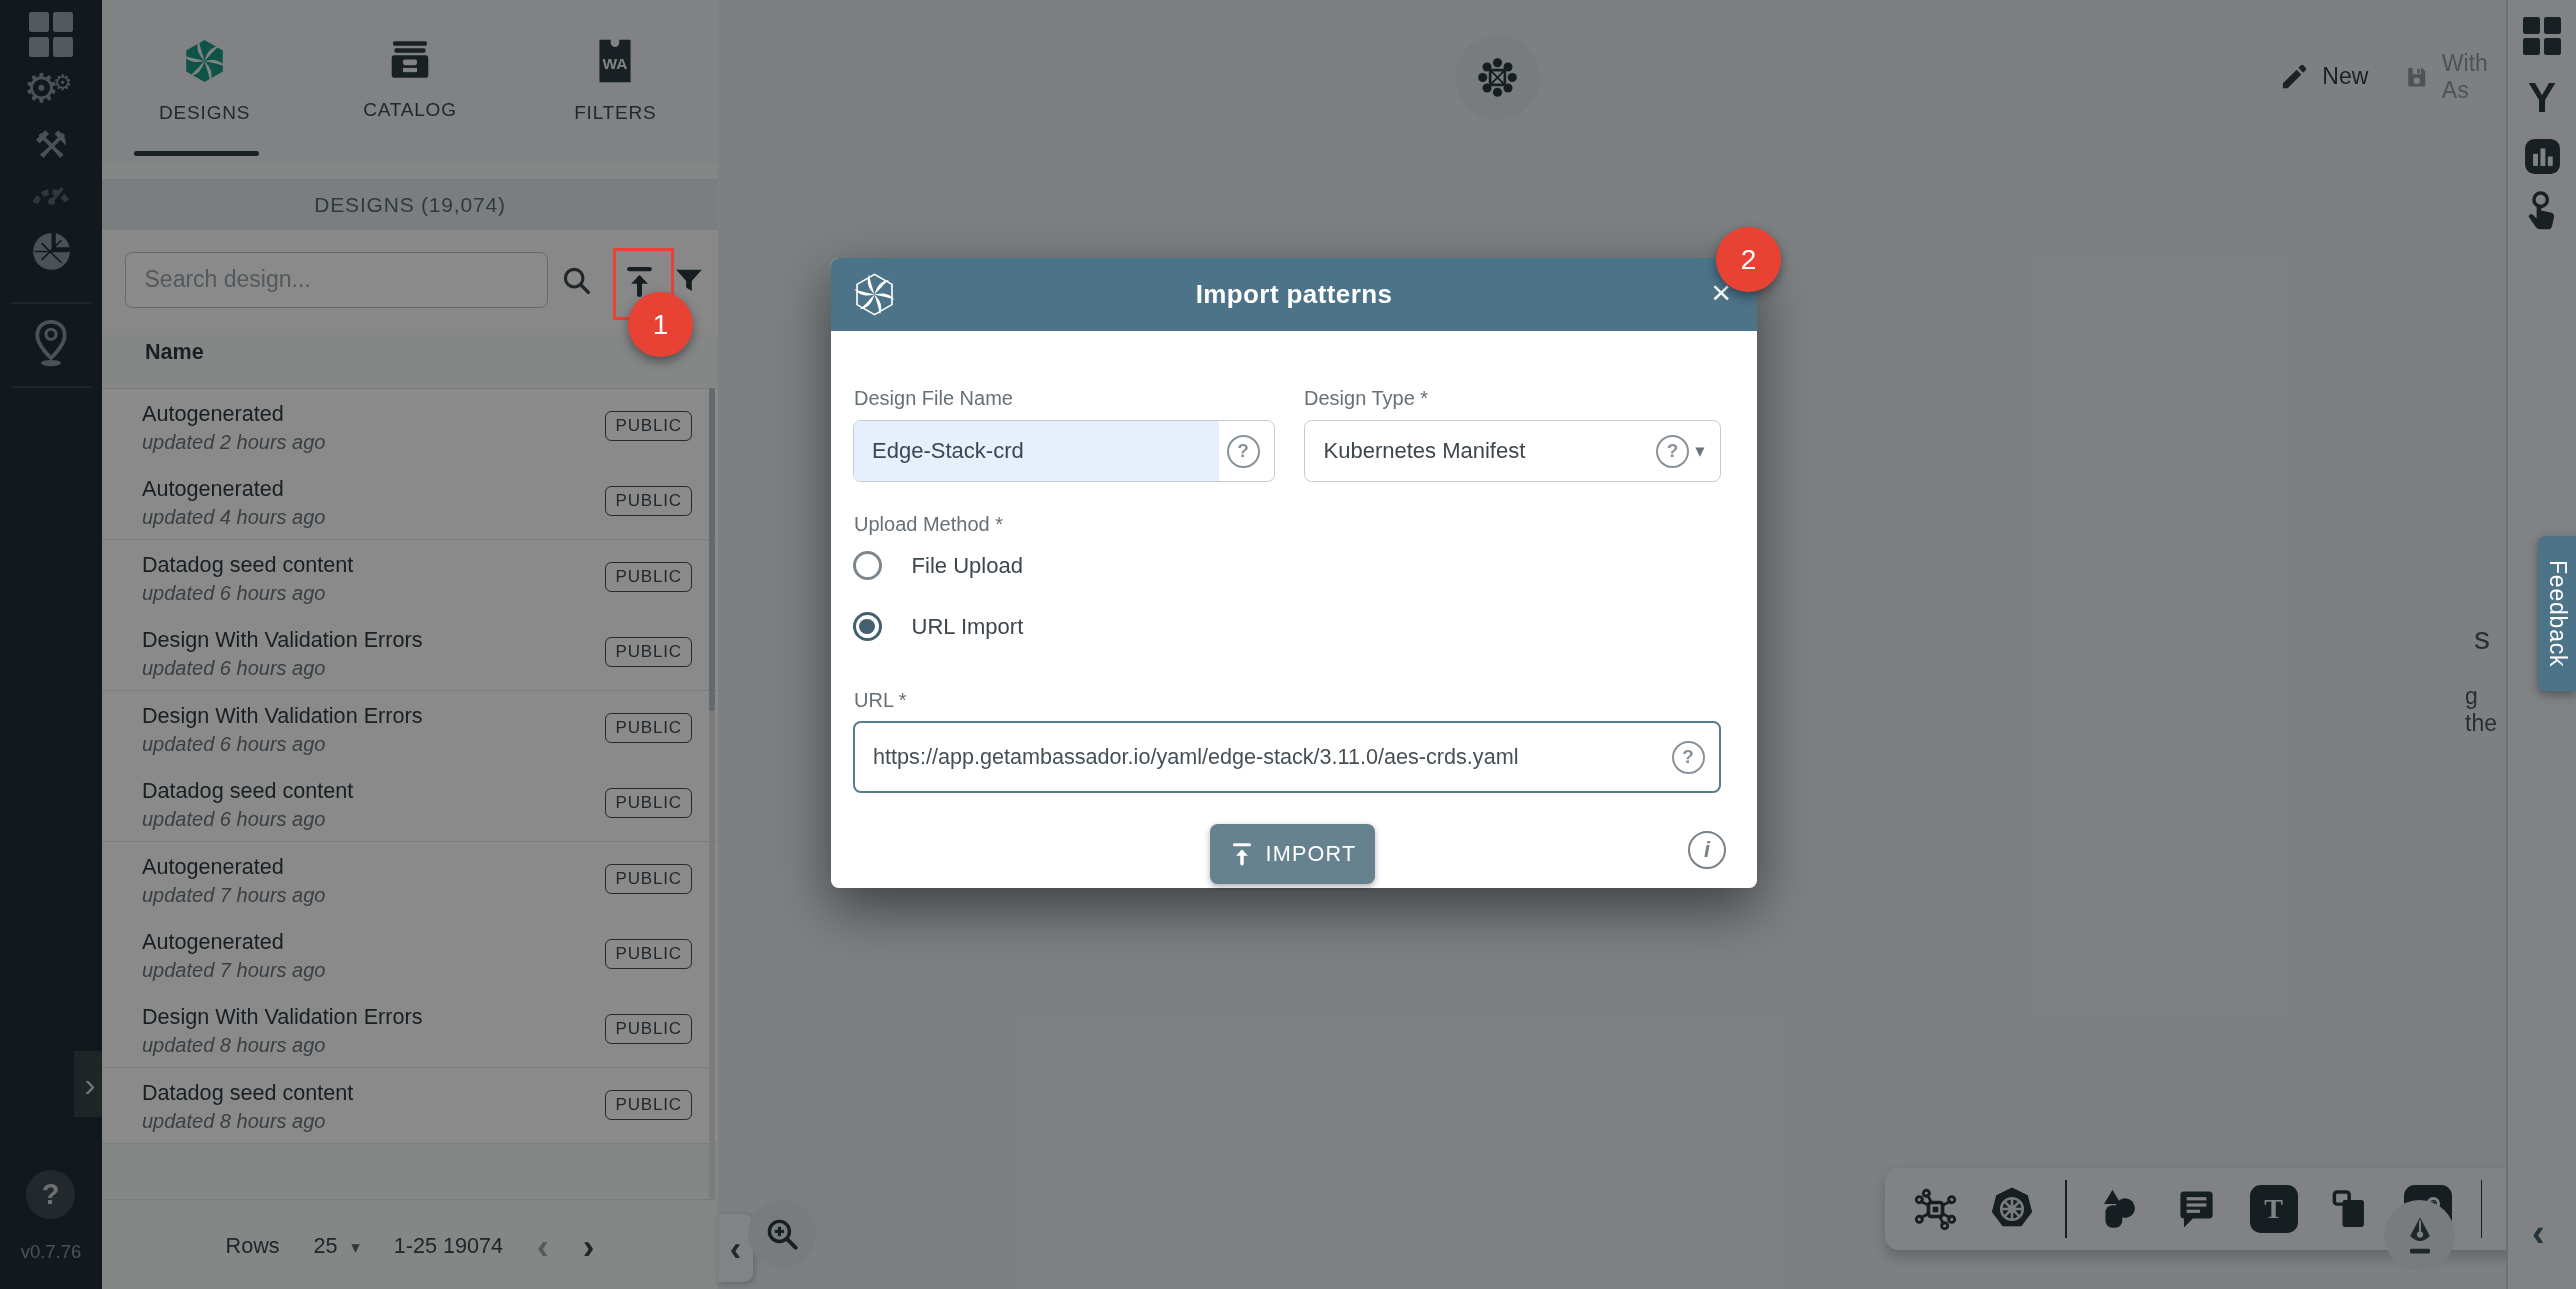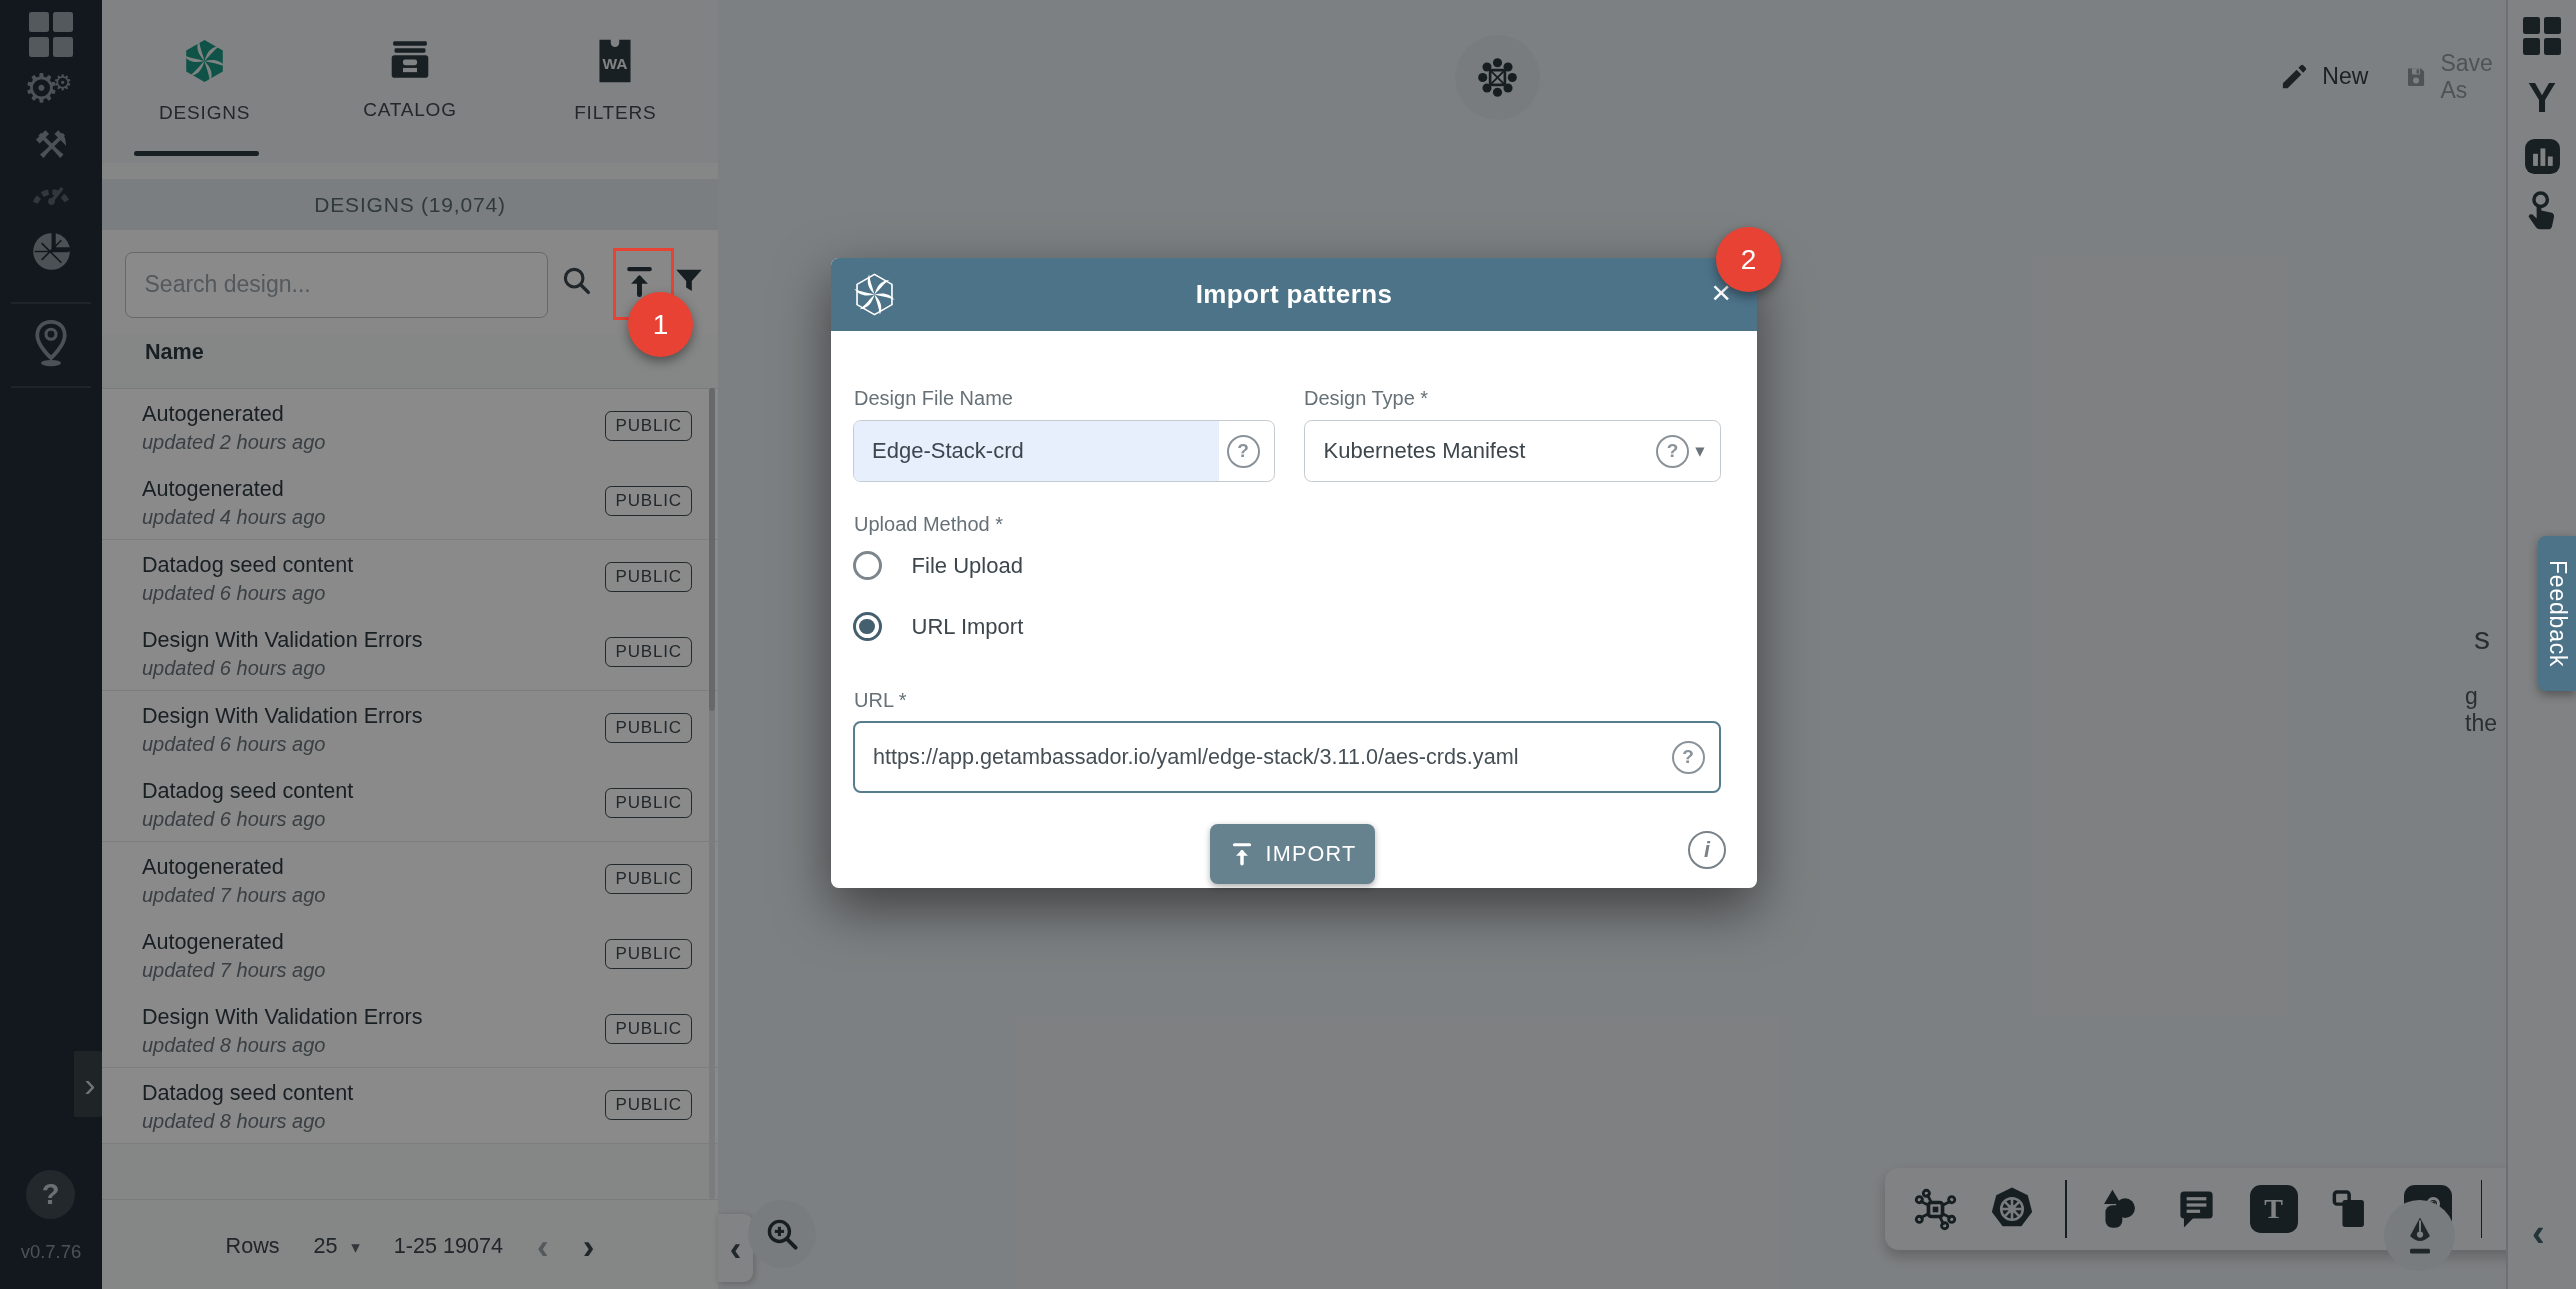--- a/index.html
+++ b/index.html
@@ -19,21 +19,21 @@
   .grid-ic i{background:#9aa4ab;border-radius:2.3px;}
   
   .panel{position:absolute;left:102px;top:0;width:616px;height:1290px;background:#f5f7f8;border-right:1.5px solid #d4d9dc;}
   .tabs{position:absolute;left:0;top:0;width:616px;height:163px;background:#eef1f3;display:flex;}
   .tab{flex:1;position:relative;text-align:center;padding-top:37px;color:#3f4a50;}
   .tab .tab-label{display:block;margin-top:14px;font-size:19px;letter-spacing:0.8px;}
   .tab-underline{position:absolute;left:32px;top:151px;width:125px;height:5.4px;background:#2e3b42;border-radius:2.3px;}
   .panel-header{position:absolute;left:0;top:179px;width:616px;height:51px;background:#e4e9ec;
                 color:#5a6b74;font-size:21px;letter-spacing:0.8px;display:flex;align-items:center;justify-content:center;}
   .search-row{position:absolute;left:0;top:230px;width:616px;height:105px;background:#fbfcfc;}
-  .search-input{position:absolute;left:23px;top:21.6px;width:423px;height:66px;box-sizing:border-box;
+  .search-input{position:absolute;left:23px;top:21.6px;width:423px;height:56px;box-sizing:border-box;
                 border:1.5px solid #b9c1c6;border-radius:7.7px;background:#fff;padding:0 18.5px;
                 font-size:23px;color:#5c666c;font-family:"Liberation Sans",sans-serif;}
   .search-input::placeholder{color:#9aa4ab;}
   .sr-ic{position:absolute;top:18.5px;width:49px;height:65px;display:flex;align-items:center;justify-content:center;}
   .name-header{position:absolute;left:43px;top:339px;font-size:21.6px;font-weight:bold;color:#2f3b41;}
   .rows-wrap{position:absolute;left:0;top:388px;width:616px;border-top:1.5px solid #dfe3e6;}
   .row{position:absolute;left:0;width:616px;height:75px;background:#fff;border-bottom:1.5px solid #e3e7ea;}
   .row-name{position:absolute;left:40px;top:12.3px;font-size:21.6px;color:#2f3b41;}
   .row-updated{position:absolute;left:40px;top:42px;font-size:20px;font-style:italic;color:#6a757c;}
   .row-badge{position:absolute;right:26px;top:22px;border:1.5px solid #3f4a50;border-radius:6.2px;
@@ -298,21 +298,21 @@
         </svg>
       <span>New</span>
     </div>
     <div class="tb-group tb-dim" style="left:1686px;">
       <svg width="31" height="31" viewBox="0 0 24 24">
           <path d="M4 4 h13 l3 3 v13 a1.5 1.5 0 0 1 -1.5 1.5 h-13 A1.5 1.5 0 0 1 4 20 Z" fill="#8e99a2"></path>
           <rect x="8" y="4" width="8" height="6" rx="1" fill="#e8edf0"></rect>
           <rect x="12.5" y="5" width="2.5" height="4" fill="#8e99a2"></rect>
           <circle cx="12" cy="16" r="3" fill="#e8edf0"></circle>
         </svg>
-      <span>Save As</span>
+      <span>With As</span>
     </div>
     <div class="tb-group tb-dim" style="left:1835px;">
       <svg width="31" height="31" viewBox="0 0 24 24">
           <path d="M3 4 a2 2 0 0 1 2 -2 h14 a2 2 0 0 1 2 2 v11 a2 2 0 0 1 -2 2 h-9 l-5 4 v-4 H5 a2 2 0 0 1 -2 -2 Z" fill="#8e99a2"></path>
           <g stroke="#e8edf0" stroke-width="1.8">
             <line x1="6.5" y1="6" x2="17.5" y2="6"></line>
             <line x1="6.5" y1="9.5" x2="17.5" y2="9.5"></line>
             <line x1="6.5" y1="13" x2="14" y2="13"></line>
           </g>
         </svg>

